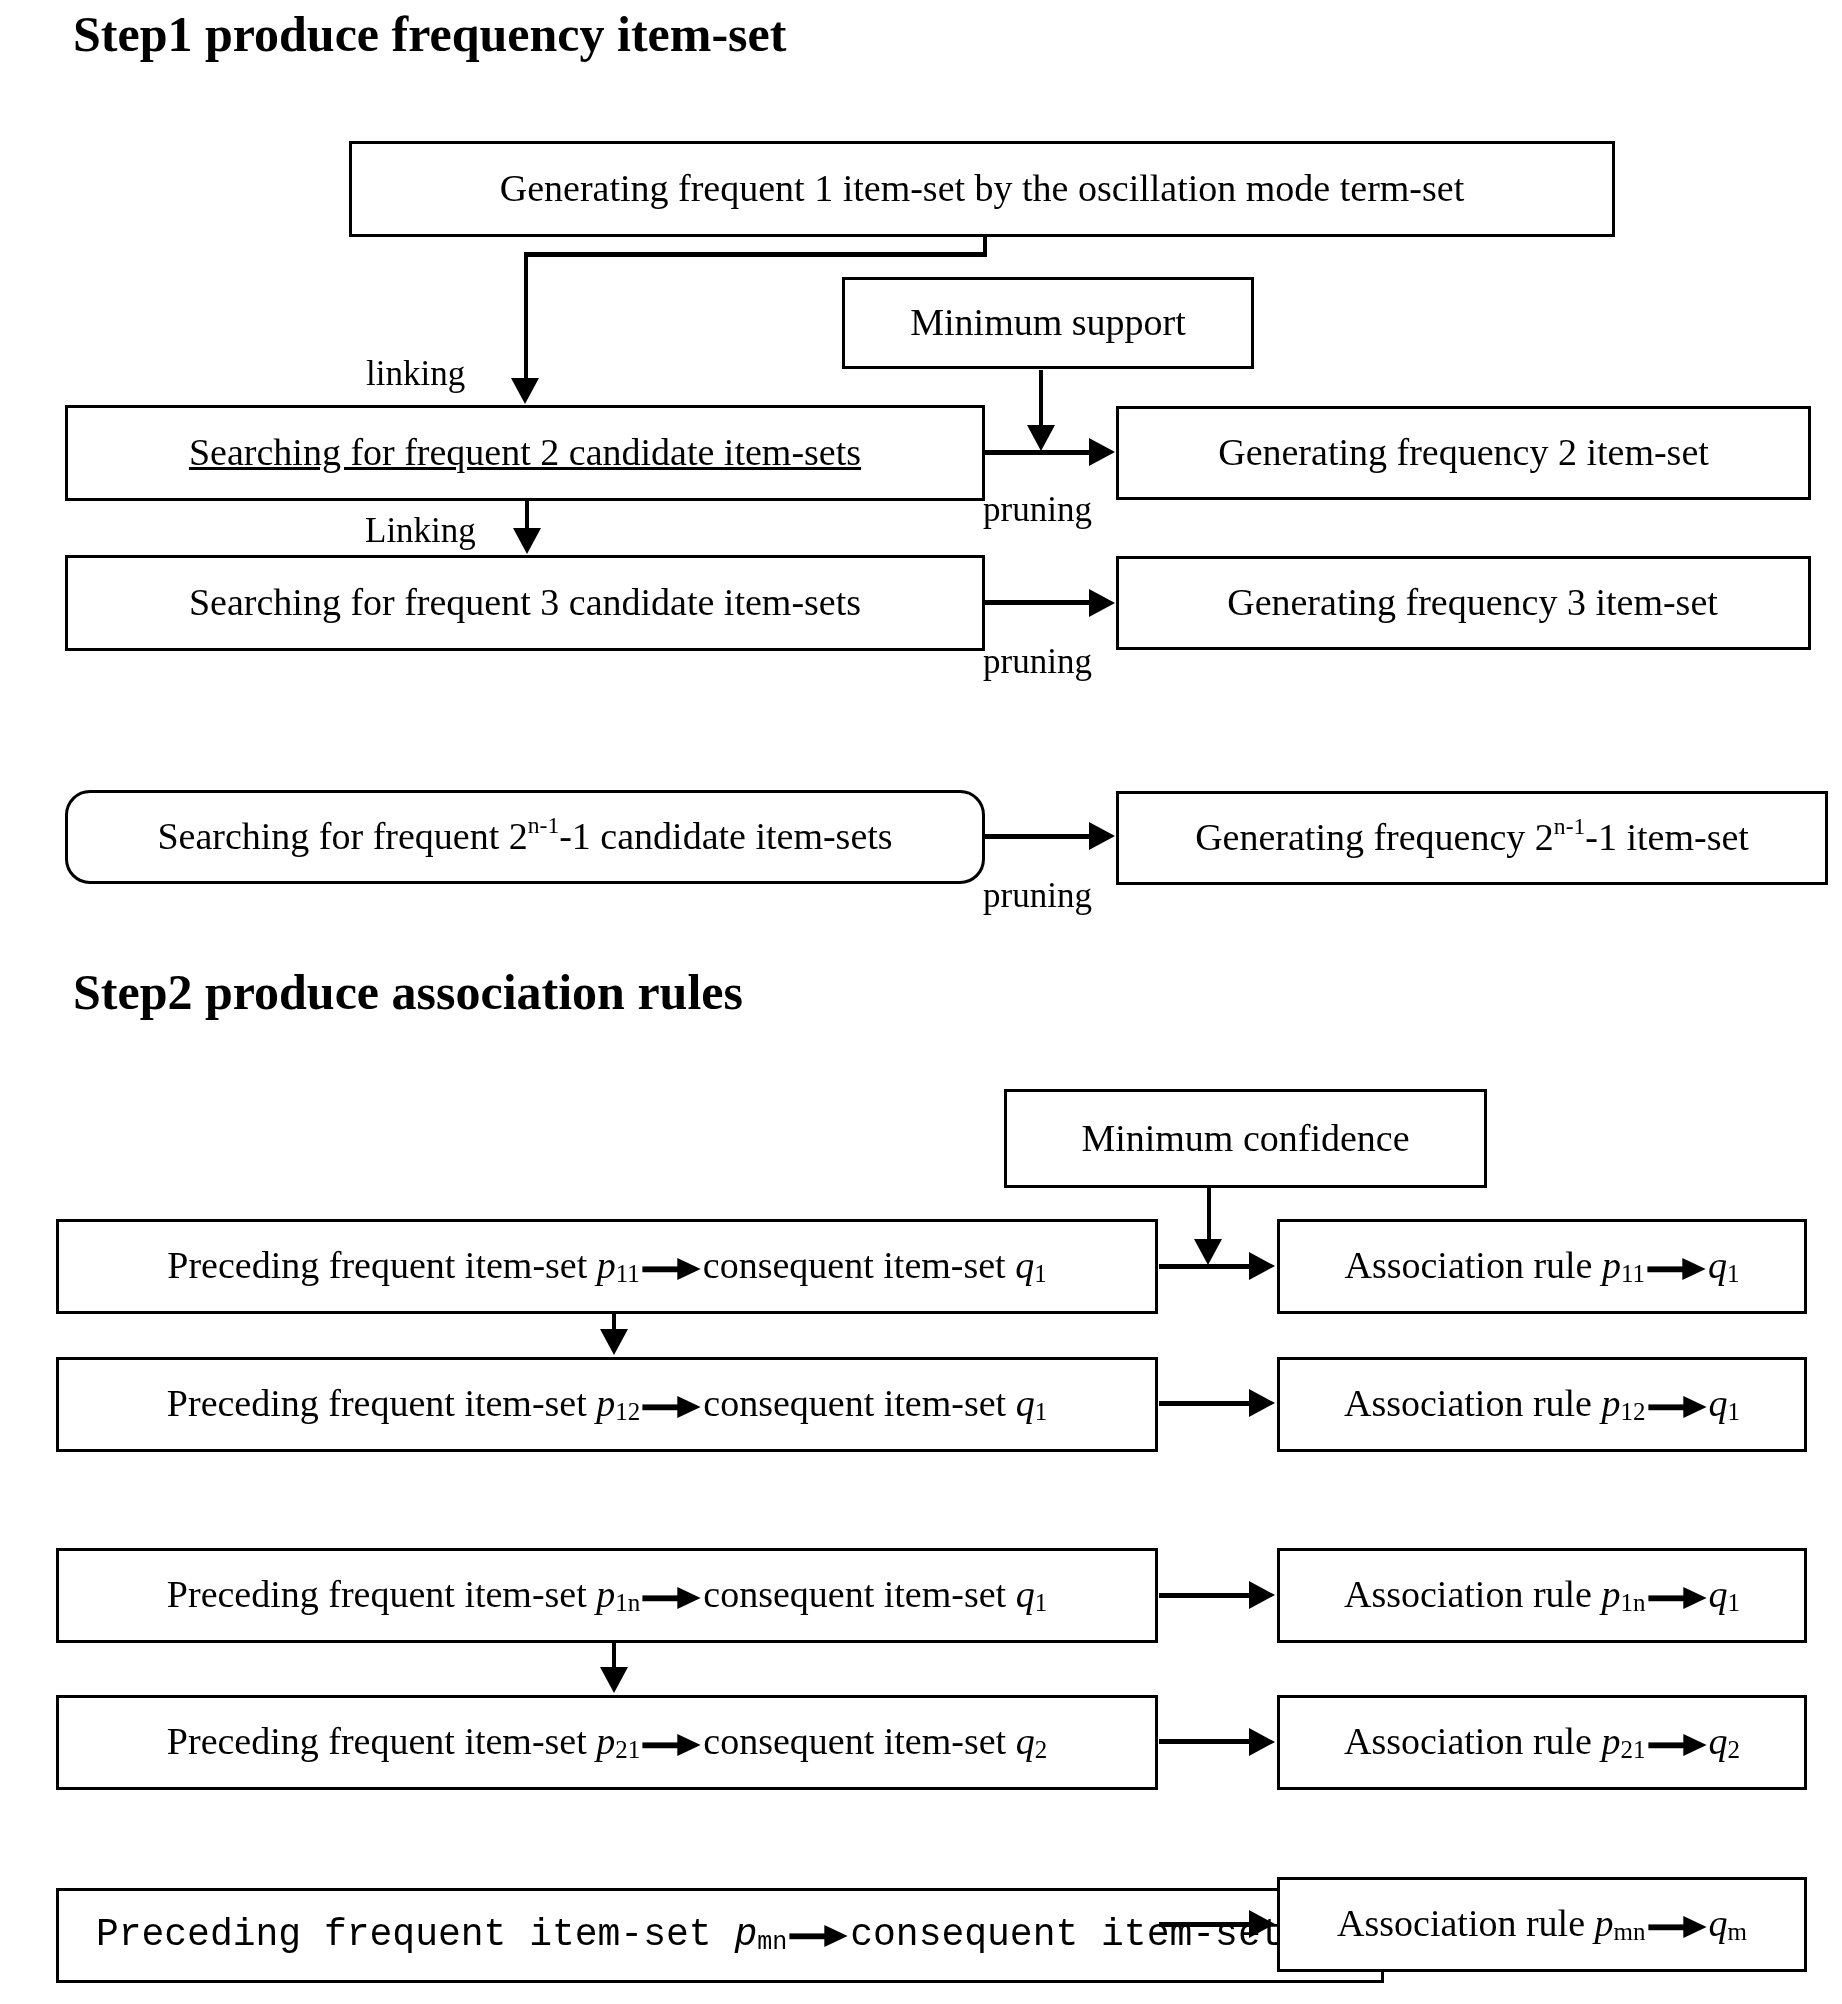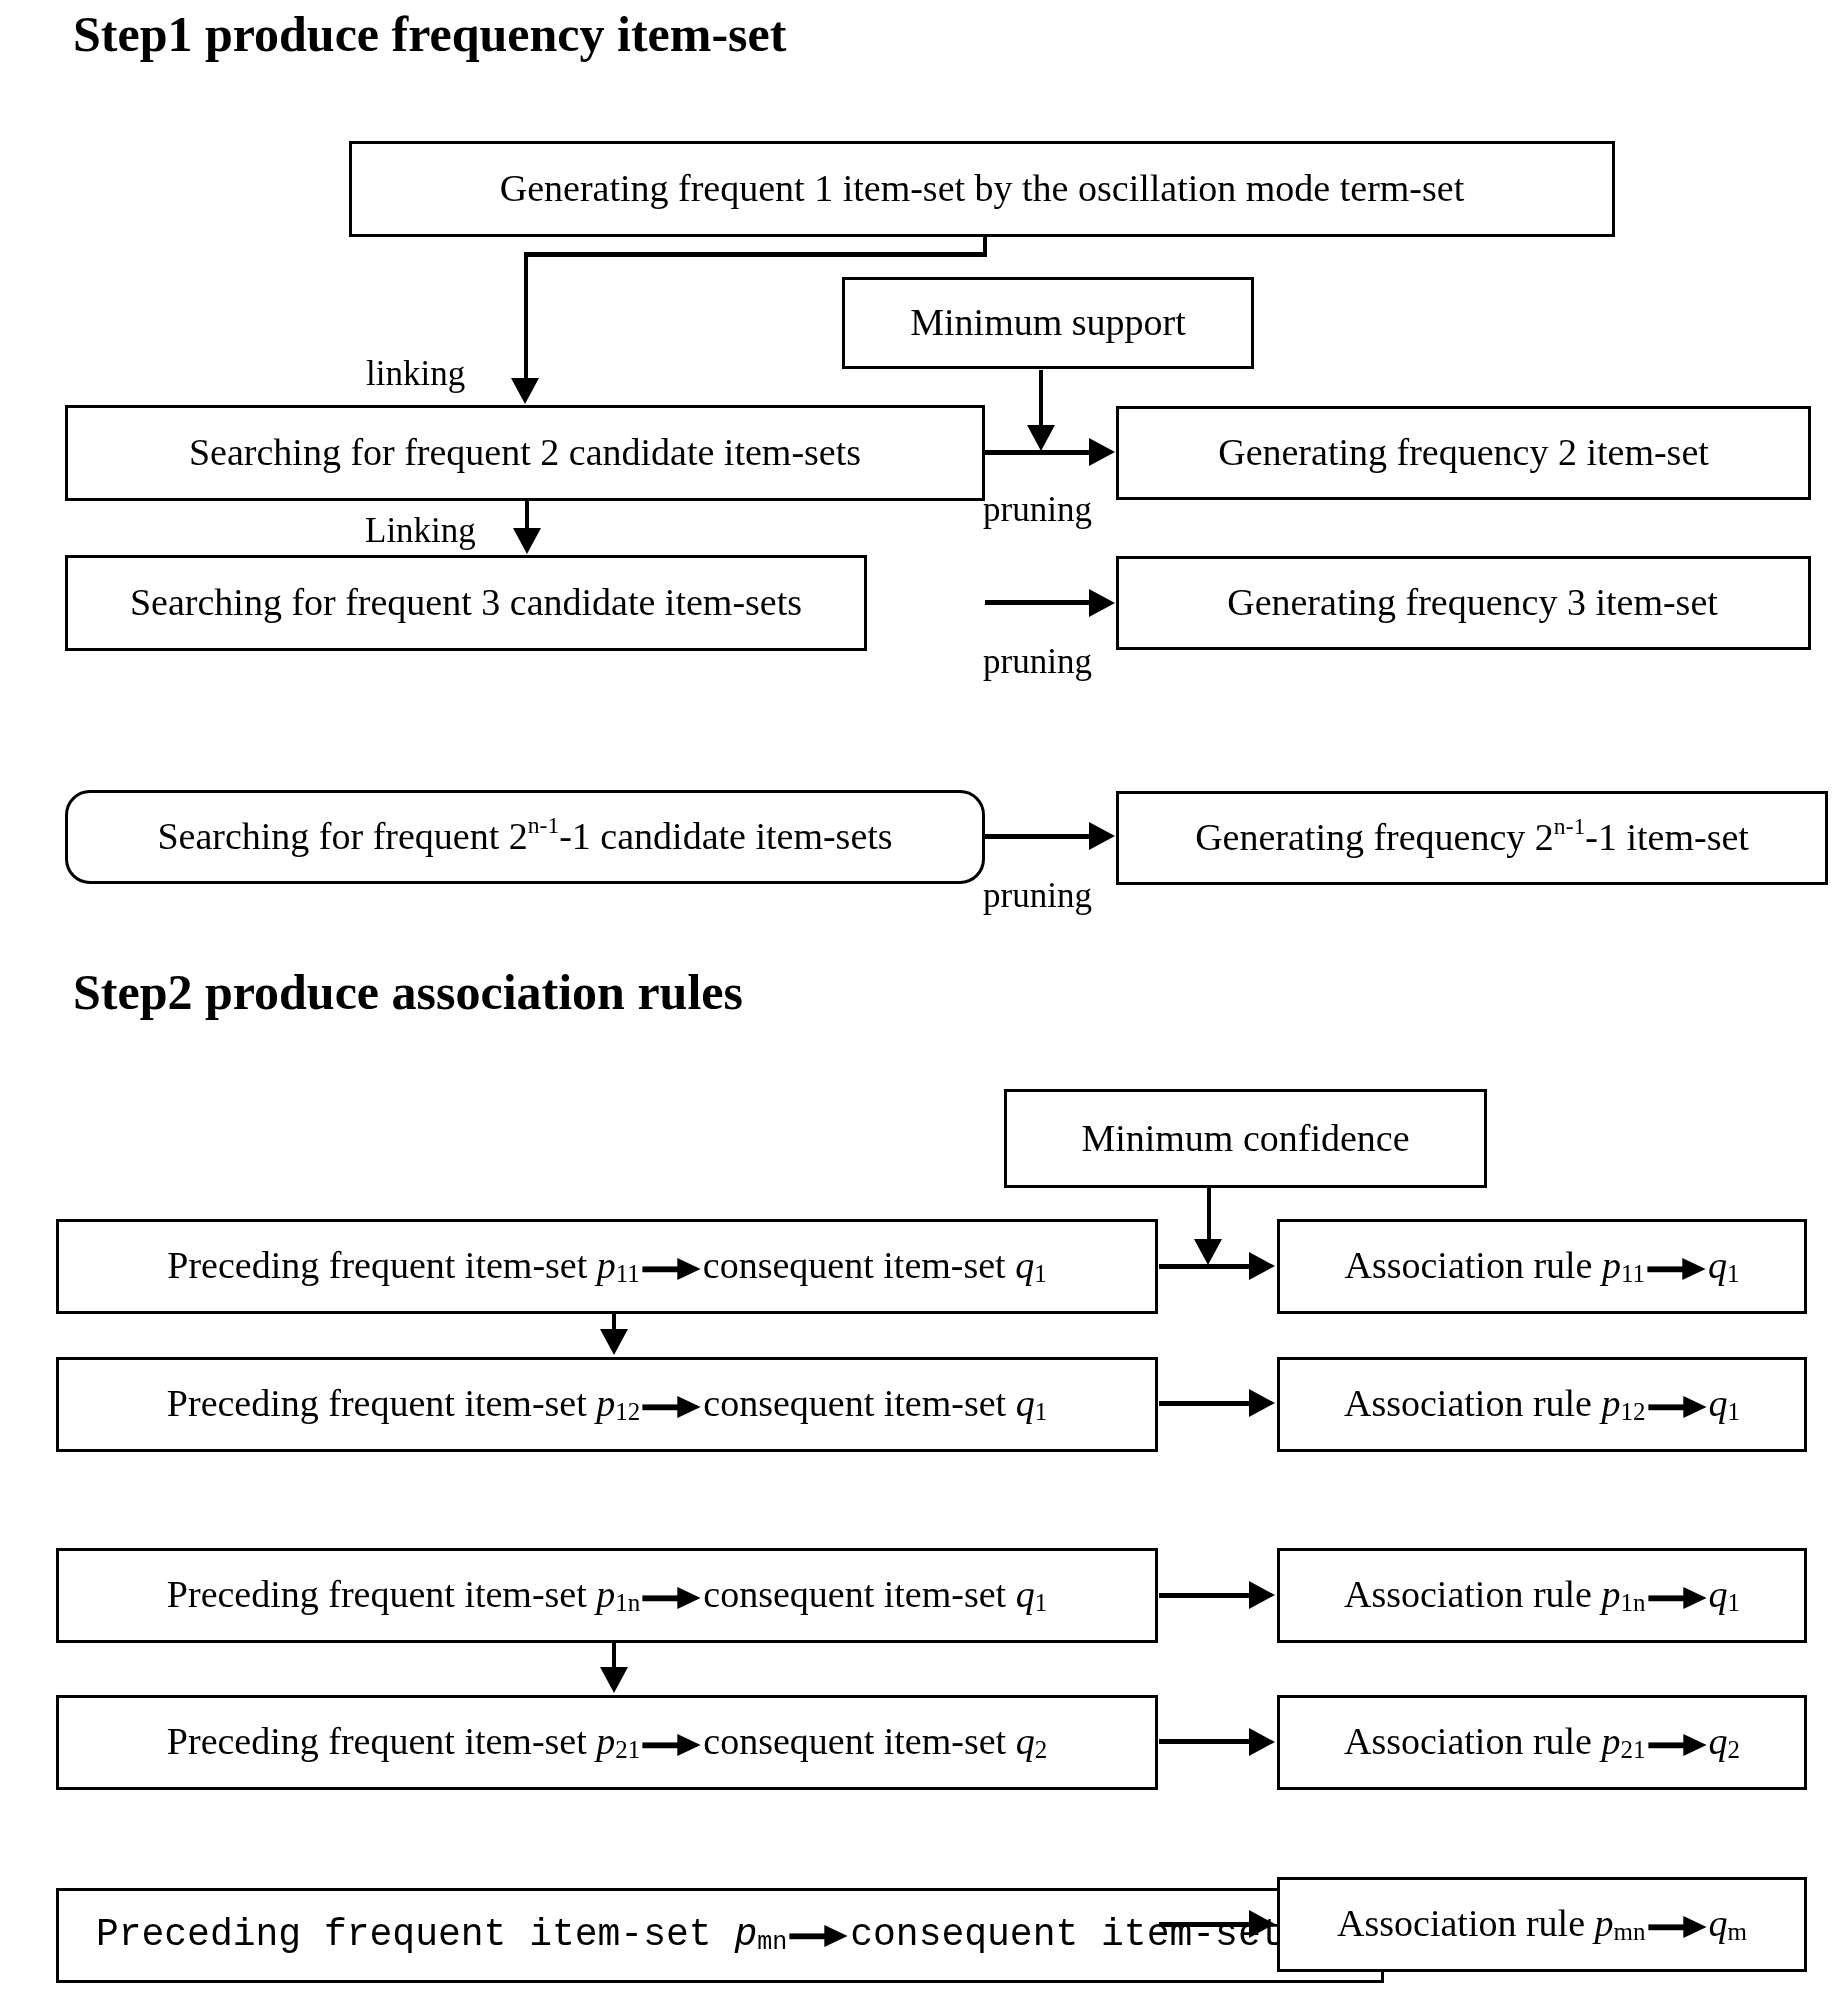--- a/index.html
+++ b/index.html
@@ -44,35 +44,35 @@
   <div class="vline" style="left:524px; top:252px; height:127px;"></div>
   <div class="ah-down" style="left:511px; top:378px;"></div>
   <div class="lbl" style="left:366px; top:354px;">linking</div>
 
   <div class="box" style="left:842px; top:277px; width:412px; height:92px;">
     <span>Minimum support</span>
   </div>
   <div class="vline" style="left:1039px; top:370px; height:56px;"></div>
   <div class="ah-down" style="left:1027px; top:425px;"></div>
 
-  <div class="box" style="left:65px; top:405px; width:920px; height:96px;">
+  <div class="box" style="left:65px; top:405px; width:920px; height:96px;text-decoration:underline;">
     <span>Searching for frequent 2 candidate item-sets</span>
   </div>
   <div class="hline" style="left:985px; top:450px; width:105px;"></div>
   <div class="ah-right" style="left:1089px; top:438px;"></div>
   <div class="lbl" style="left:983px; top:490px;">pruning</div>
   <div class="box" style="left:1116px; top:406px; width:695px; height:94px;">
     <span>Generating frequency 2 item-set</span>
   </div>
 
   <div class="lbl" style="left:365px; top:511px;">Linking</div>
   <div class="vline" style="left:525px; top:501px; height:28px;"></div>
   <div class="ah-down" style="left:513px; top:528px;"></div>
 
-  <div class="box" style="left:65px; top:555px; width:802px; height:96px;">
+  <div class="box" style="left:65px; top:555px; width:920px; height:96px;">
     <span>Searching for frequent 3 candidate item-sets</span>
   </div>
   <div class="hline" style="left:985px; top:600px; width:105px;"></div>
   <div class="ah-right" style="left:1089px; top:589px;"></div>
   <div class="lbl" style="left:983px; top:642px;">pruning</div>
   <div class="box" style="left:1116px; top:556px; width:695px; height:94px;padding-left:18px;">
     <span>Generating frequency 3 item-set</span>
   </div>
 
   <div class="box" style="left:65px; top:790px; width:920px; height:94px;border-radius:25px;">

